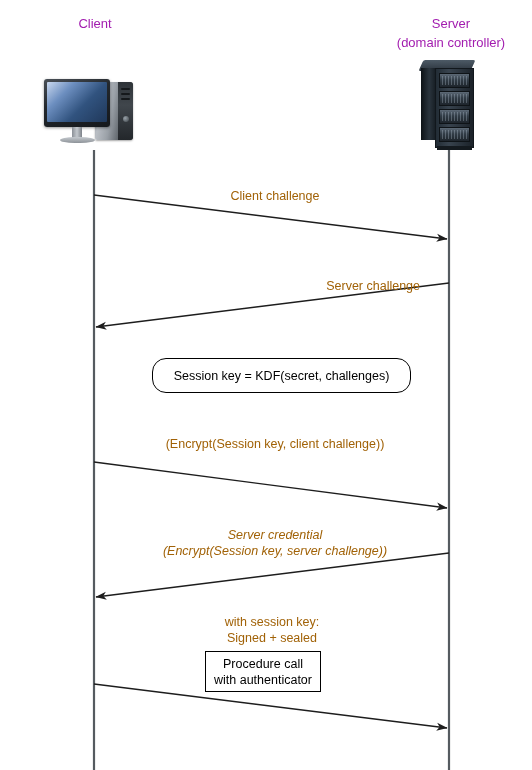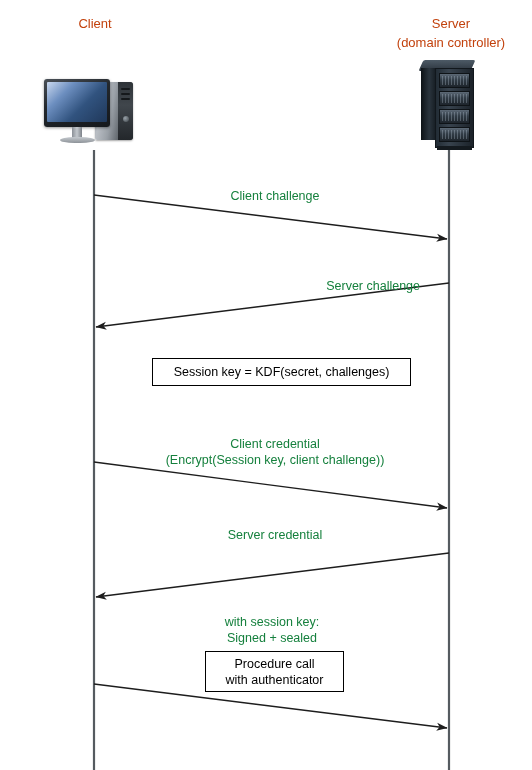--- a/index.html
+++ b/index.html
@@ -20,21 +20,21 @@
     inset: 0;
     width: 532px;
     height: 770px;
   }
   .hdr {
     position: absolute;
     text-align: center;
     font-size: 13px;
     line-height: 19px;
     white-space: nowrap;
-    color: #c2410c;
+    color: #a21caf;
   }
   #client-header { left: 0px;   top: 14px; width: 190px; }
   #server-header { left: 356px; top: 14px; width: 190px; }
 
   
   #client-icon {
     position: absolute;
     left: 41px;
     top: 77px;
     width: 100px;
@@ -151,40 +151,40 @@
     background: #141a1f;
   }
 
   
   .msg {
     position: absolute;
     text-align: center;
     font-size: 12.5px;
     line-height: 16px;
     white-space: nowrap;
-    color: #15803d;
+    color: #a16207;
   }
 
   
   .note {
     position: absolute;
     box-sizing: border-box;
     border: 1.4px solid #000;
     background: #ffffff;
     text-align: center;
     font-size: 12.5px;
     line-height: 16px;
     color: #000;
     display: flex;
     align-items: center;
     justify-content: center;
     white-space: pre-line;
   }
-  #note-session-key { left: 152px; top: 358px; width: 259px; height: 28px; }
-  #note-procedure   { left: 205px; top: 651px; width: 139px; height: 41px; }
+  #note-session-key { left: 152px; top: 358px; width: 259px; height: 35px; border-radius: 14px; }
+  #note-procedure   { left: 205px; top: 651px; width: 116px; height: 41px; }
 </style>
 </head>
 <body>
 
 <svg id="diagram" viewBox="0 0 532 770">
   <defs>
     <marker id="arrowR" markerWidth="11" markerHeight="9" refX="10.4" refY="4.5" orient="auto" markerUnits="userSpaceOnUse">
       <path d="M0,0.4 L11,4.5 L0,8.6 L3,4.5 Z" fill="#1d1d1d"></path>
     </marker>
     <marker id="arrowL" markerWidth="11" markerHeight="9" refX="10.4" refY="4.5" orient="auto" markerUnits="userSpaceOnUse">
@@ -241,26 +241,26 @@
     <div class="bay" style="top:58px"></div>
   </div>
   <div class="rack-foot"></div>
 </div>
 
 <div class="msg" style="left:130px; top:188px; width:290px;">Client challenge</div>
 
 <div class="msg" style="left:130px; top:278px; width:290px;text-align:right;">Server challenge</div>
 
 <div class="msg" style="left:82px; top:436px; width:386px;">
-  <div>Client credential</div>
   <div>(Encrypt(Session key, client challenge))</div>
 </div>
 
-<div class="msg" style="left:82px; top:527px; width:386px;">
+<div class="msg" style="left:82px; top:527px; width:386px;font-style:italic;">
   <div>Server credential</div>
+  <div>(Encrypt(Session key, server challenge))</div>
 </div>
 
 <div class="msg" style="left:172px; top:614px; width:200px;">
   <div>with session key:</div>
   <div>Signed + sealed</div>
 </div>
 
 <div class="note" id="note-session-key">Session key = KDF(secret, challenges)</div>
 
 <div class="note" id="note-procedure">Procedure call

